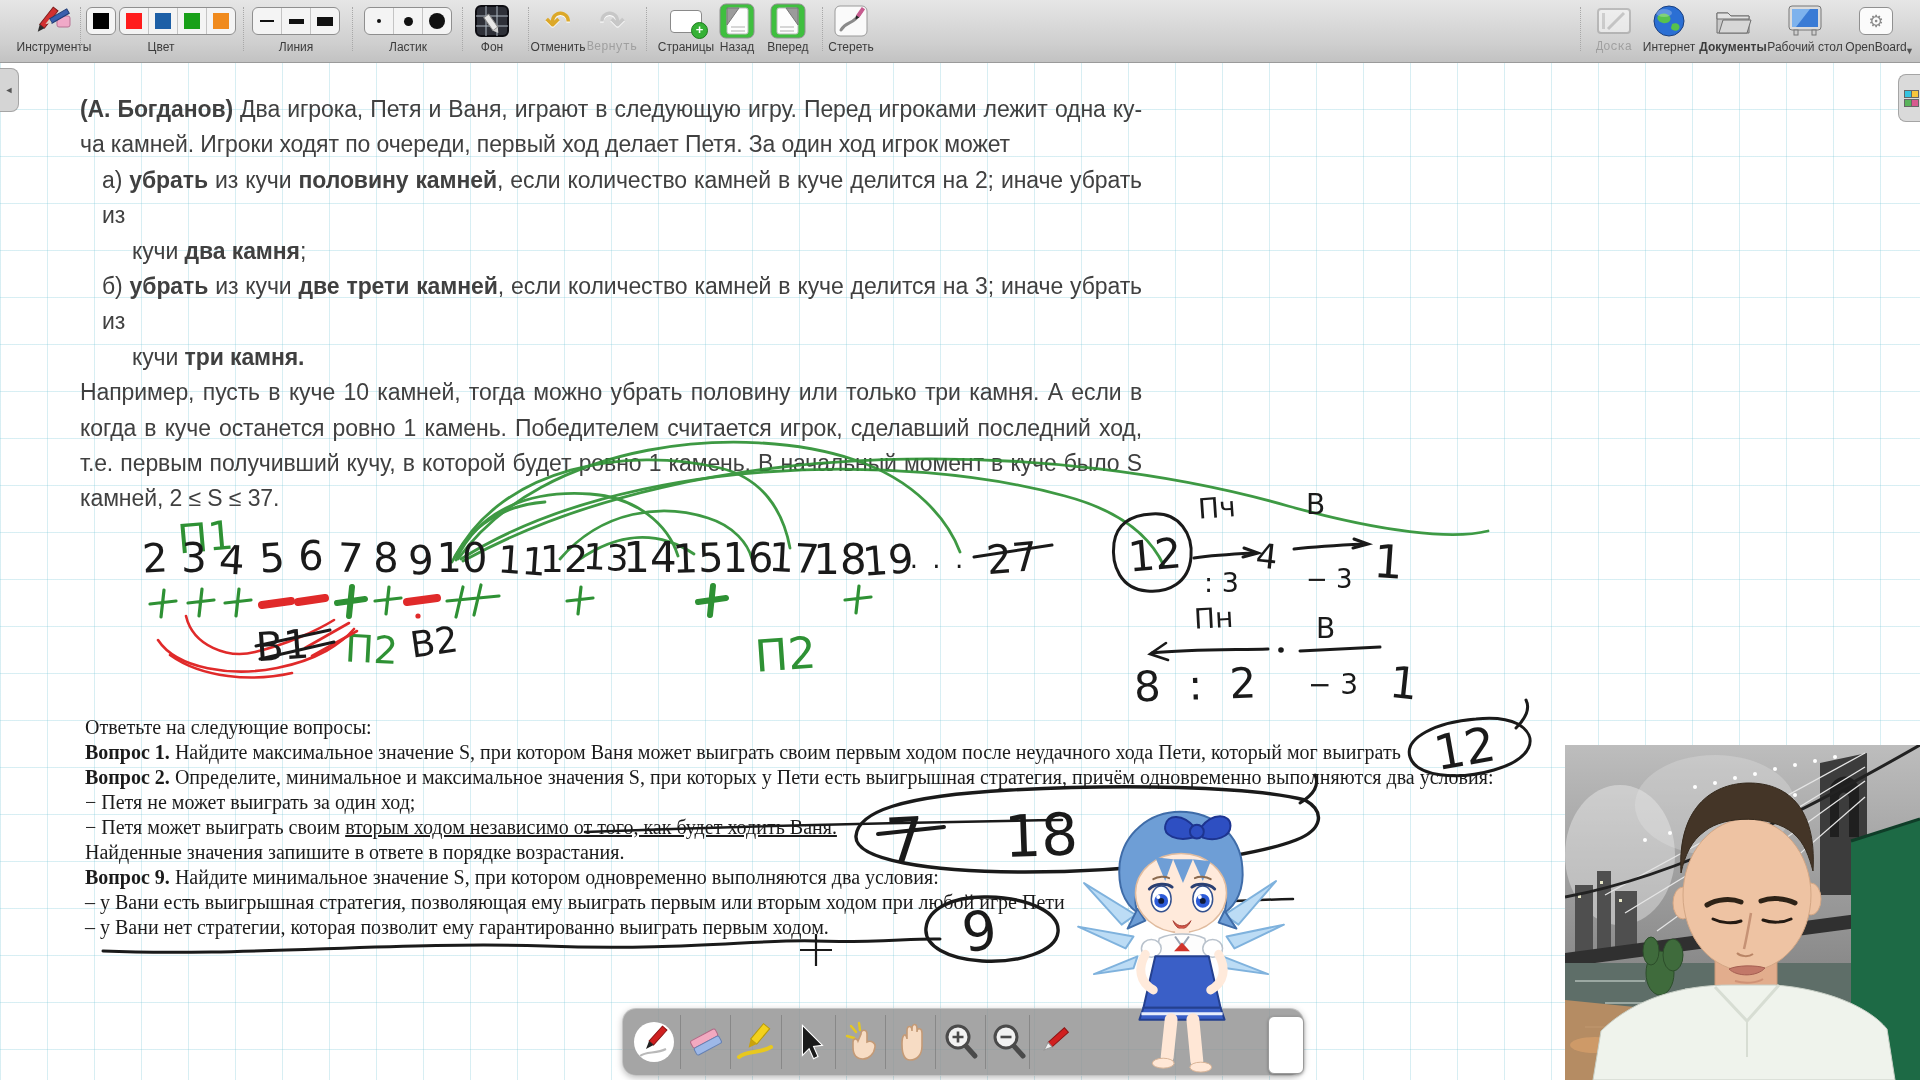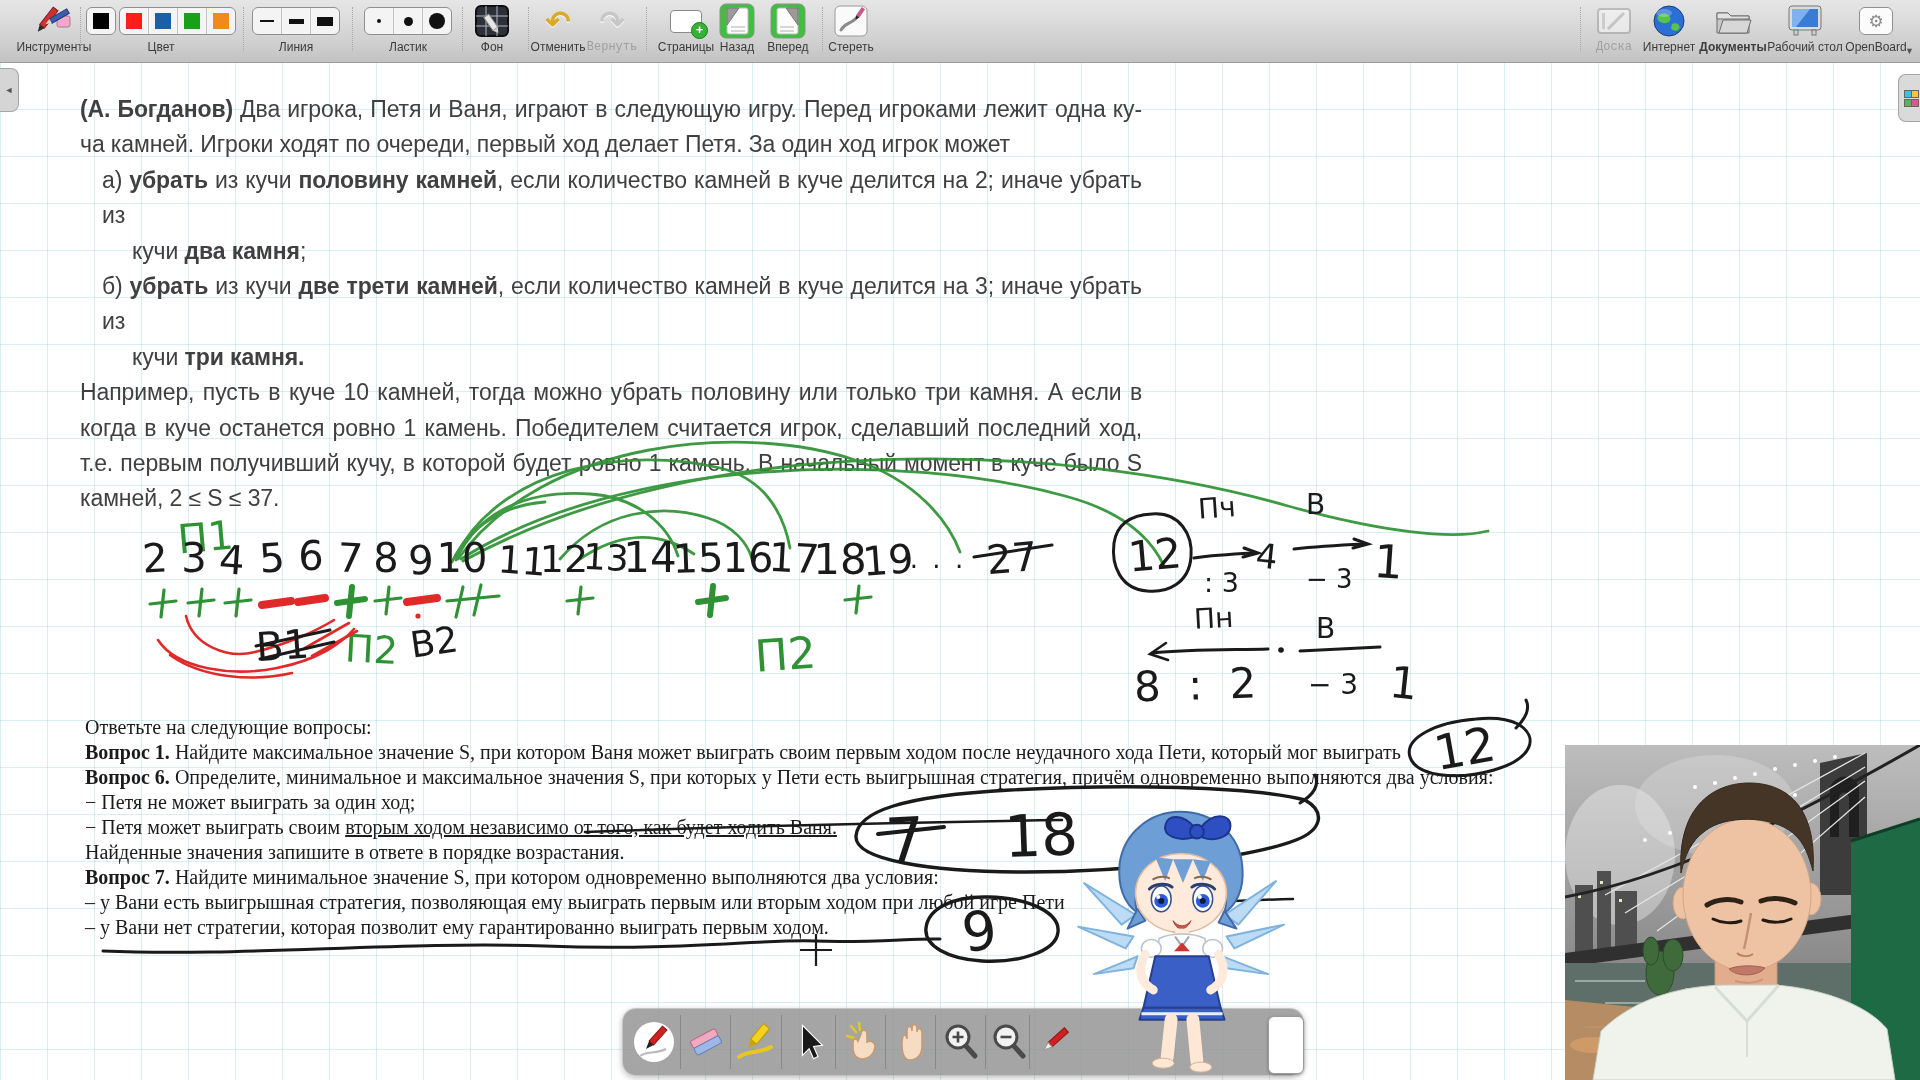--- a/index.html
+++ b/index.html
@@ -325,25 +325,25 @@
   <div class="pl ind2"><span>кучи </span><b>три камня.</b></div>
   <div class="pl j"><span>Например, пусть в куче 10 камней, тогда можно убрать половину или только три камня. А если в</span></div>
   <div class="pl j"><span>когда в куче останется ровно 1 камень. Победителем считается игрок, сделавший последний ход,</span></div>
   <div class="pl j"><span>т.е. первым получивший кучу, в которой будет ровно 1 камень. В начальный момент в куче было S</span></div>
   <div class="pl"><span>камней, 2 ≤ S ≤ 37.</span></div>
 </div>
 
 <div class="questions">
   <div class="ql"><span>Ответьте на следующие вопросы:</span></div>
   <div class="ql"><b>Вопрос 1.</b><span> Найдите максимальное значение S, при котором Ваня может выиграть своим первым ходом после неудачного хода Пети, который мог выиграть</span></div>
-  <div class="ql"><b>Вопрос 6.</b><span> Определите, минимальное и максимальное значения S, при которых у Пети есть выигрышная стратегия, причём одновременно выполняются два условия:</span></div>
+  <div class="ql"><b>Вопрос 2.</b><span> Определите, минимальное и максимальное значения S, при которых у Пети есть выигрышная стратегия, причём одновременно выполняются два условия:</span></div>
   <div class="ql"><span>− Петя не может выиграть за один ход;</span></div>
   <div class="ql"><span>− Петя может выиграть своим </span><span class="und">вторым ходом независимо от того, как будет ходить Ваня.</span></div>
   <div class="ql"><span>Найденные значения запишите в ответе в порядке возрастания.</span></div>
-  <div class="ql"><b>Вопрос 7.</b><span> Найдите минимальное значение S, при котором одновременно выполняются два условия:</span></div>
+  <div class="ql"><b>Вопрос 9.</b><span> Найдите минимальное значение S, при котором одновременно выполняются два условия:</span></div>
   <div class="ql"><span>– у Вани есть выигрышная стратегия, позволяющая ему выиграть первым или вторым ходом при любой игре Пети</span></div>
   <div class="ql"><span>– у Вани нет стратегии, которая позволит ему гарантированно выиграть первым ходом.</span></div>
 </div>
 
 <svg id="ink" viewBox="0 0 1920 1080">
 
   <g fill="none" stroke="#2e9134" stroke-width="2.8" stroke-linecap="round" opacity=".92">
     <path d="M456,560 C480,508 532,490 590,494 C636,497 668,524 678,556"></path>
     <path d="M452,562 C470,525 505,505 545,502"></path>
     <path d="M455,557 C502,466 628,446 720,468 C762,478 783,510 790,548"></path>

